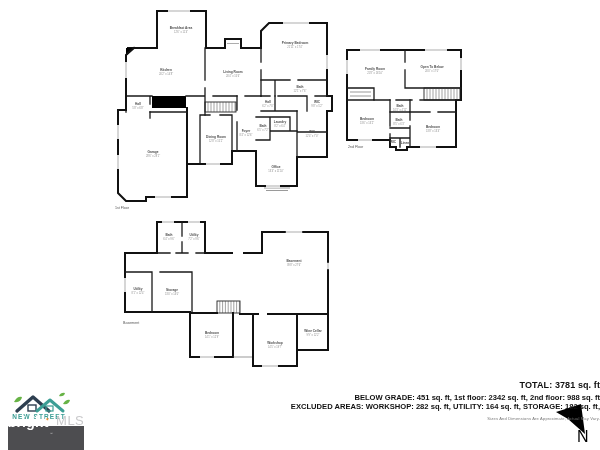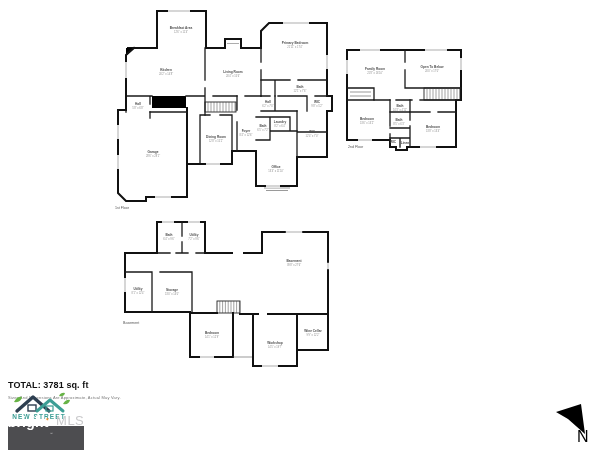--- a/index.html
+++ b/index.html
@@ -12,21 +12,21 @@
   .iwall{stroke:#1a1a1a;stroke-width:1.3;fill:none;stroke-linecap:square;}
   .twall{stroke:#555;stroke-width:0.6;fill:none;}
   .blackfill{fill:#000;stroke:none;}
   .win-mask{fill:#fff;stroke:none;}
   .win-line{stroke:#8a8a8a;stroke-width:0.7;fill:none;}
   .hatch rect{fill:none;stroke:#222;stroke-width:0.9;}
   .hatch line{stroke:#444;stroke-width:0.5;}
   .room-name{font-family:"Liberation Sans",sans-serif;font-size:3.2px;font-weight:700;fill:#4d4d4d;text-anchor:middle;}
   .room-dims{font-family:"Liberation Sans",sans-serif;font-size:2.6px;font-weight:400;fill:#8f8f8f;text-anchor:middle;}
   .floor-label{font-family:"Liberation Sans",sans-serif;font-size:3.6px;fill:#555;text-anchor:start;}
-  .summary{position:absolute;left:8px;right:0;top:380px;text-align:left;color:#111;}
+  .summary{position:absolute;left:0;right:0;top:380px;text-align:right;color:#111;}
   .summary .total{font-size:9px;font-weight:700;margin:0 0 3px 0;letter-spacing:0.1px;}
   .summary .line{font-size:7.6px;font-weight:700;line-height:9.2px;}
   .summary .disclaimer{font-size:4px;font-weight:400;color:#777;margin-top:5px;letter-spacing:0.2px;}
   .logo{position:absolute;left:0;bottom:0;width:78px;height:58px;}
   .logo-art{position:absolute;left:0;top:0;width:78px;height:31px;}
   .logo-text{position:absolute;left:0;top:21px;width:78px;text-align:center;
     font-size:6.5px;font-weight:700;letter-spacing:1.1px;color:#3c9e95;}
   .mls-banner{position:absolute;left:8px;bottom:0;width:76px;height:24px;background:#4d4d50;
     display:flex;align-items:flex-end;justify-content:center;padding-bottom:22px;box-sizing:border-box;}
   .mls-bright{color:#fff;font-size:14px;font-weight:700;line-height:12px;position:relative;letter-spacing:0.2px;}
@@ -269,20 +269,22 @@
     </g>
 
   <g class="compass-g">
     <polygon class="blackfill" points="556,412 581,404 585,434 568,419"></polygon>
     <text x="577" y="442">N</text>
   </g>
 </svg>
 
 <div class="summary">
   <div class="total">TOTAL: 3781 sq. ft</div>
+  <div class="line">BELOW GRADE: 451 sq. ft, 1st floor: 2342 sq. ft, 2nd floor: 988 sq. ft</div>
+  <div class="line">EXCLUDED AREAS: WORKSHOP: 282 sq. ft, UTILITY: 164 sq. ft, STORAGE: 182 sq. ft,</div>
   <div class="disclaimer">Sizes And Dimensions Are Approximate, Actual May Vary.</div>
 </div>
 
 <div class="logo">
   <svg class="logo-art" width="78" height="31" viewBox="0 0 78 31">
 
     <path d="M17,19 L33,5 L49,19" fill="none" stroke="#2d3e50" stroke-width="3.4" stroke-linecap="round" stroke-linejoin="round"></path>
     <rect x="28" y="13" width="8" height="6" fill="none" stroke="#2d3e50" stroke-width="1.4"></rect>
 
     <path d="M37,19 L50,8 L63,19" fill="none" stroke="#3c9e95" stroke-width="3" stroke-linecap="round" stroke-linejoin="round"></path>

